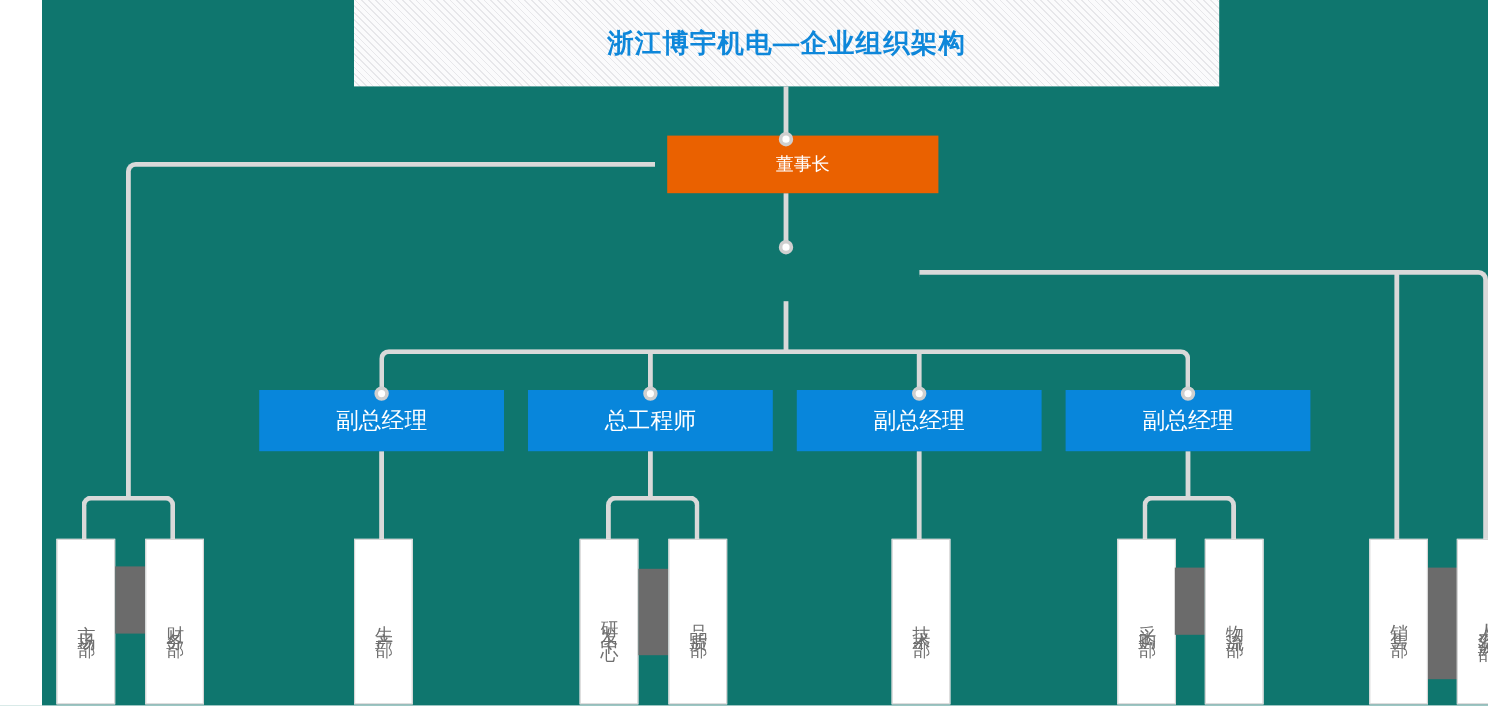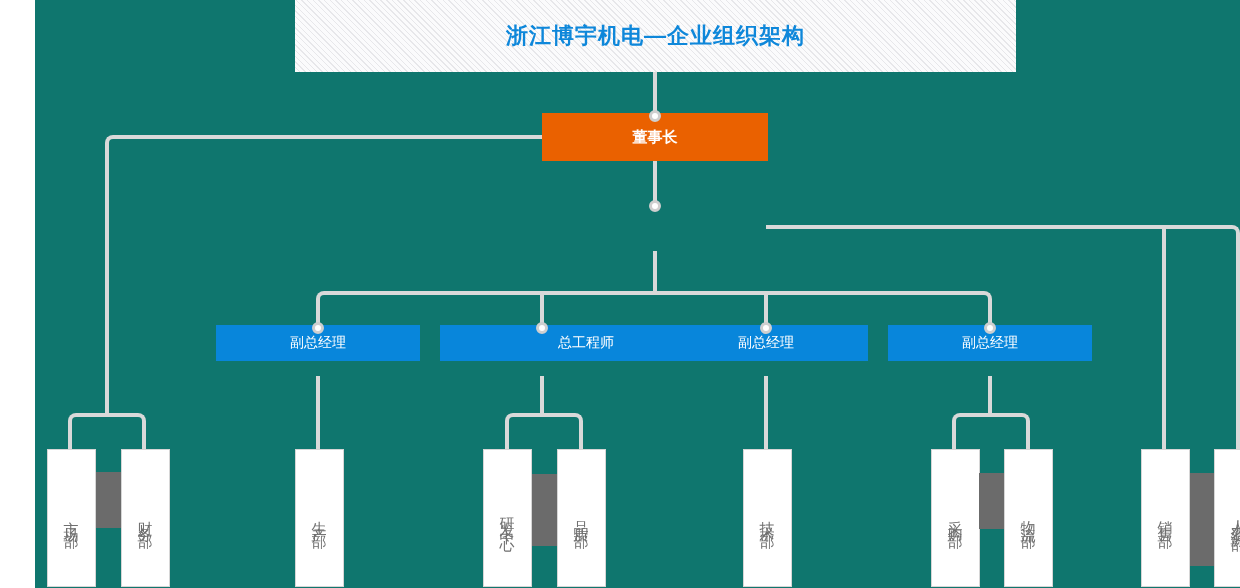--- a/index.html
+++ b/index.html
@@ -15,21 +15,21 @@
   .banner .title{font-size:22px;font-weight:bold;color:#0e87da;letter-spacing:1px;}
 
   
   .seg{position:absolute;background:#d9d9d9;z-index:1;}
   .frame{position:absolute;z-index:1;box-sizing:border-box;border:0 solid #d9d9d9;background:transparent;}
   .dot{position:absolute;width:12px;height:12px;box-sizing:border-box;border:3px solid #cfcfcf;background:#ffffff;border-radius:50%;z-index:4;}
 
   
   .node{position:absolute;display:flex;align-items:center;justify-content:center;z-index:2;}
   .node.orange{background:#ea6100;color:#ffffff;font-size:15px;width:226px;height:48px;}
-  .node.blue{background:#0886db;color:#ffffff;font-size:14px;width:204px;height:36px;}
+  .node.blue{background:#0886db;color:#ffffff;font-size:19px;width:204px;height:51px;}
   .node.dept{
     background:#ffffff;border:1px solid #d6d6d6;width:47px;height:136px;
     color:#6f6f6f;font-size:15px;
   }
   .node.dept .vtext{
     writing-mode:vertical-rl;text-orientation:upright;letter-spacing:6px;line-height:1;
   }
   .block{position:absolute;width:25px;background:#6b6b6b;z-index:2;}
 
   
@@ -76,28 +76,28 @@
   <div class="seg purch-stem"></div>
   <div class="frame purch-tbar"></div>
 
   <div class="dot" style="left:614px;top:110px;"></div>
   <div class="dot" style="left:614px;top:200px;"></div>
   <div class="dot" style="left:277px;top:322px;"></div>
   <div class="dot" style="left:501px;top:322px;"></div>
   <div class="dot" style="left:725px;top:322px;"></div>
   <div class="dot" style="left:949px;top:322px;"></div>
 
-  <div class="node orange" style="left:507px;top:113px;font-weight:bold;">
+  <div class="node orange" style="left:521px;top:113px;">
     <span>董事长</span>
   </div>
 
   <div class="node blue" style="left:181px;top:325px;">
     <span>副总经理</span>
   </div>
-  <div class="node blue" style="left:405px;top:325px;padding-left:44px;">
+  <div class="node blue" style="left:405px;top:325px;">
     <span>总工程师</span>
   </div>
   <div class="node blue" style="left:629px;top:325px;">
     <span>副总经理</span>
   </div>
   <div class="node blue" style="left:853px;top:325px;">
     <span>副总经理</span>
   </div>
 
   <div class="node dept" style="left:12px;top:449px;">

